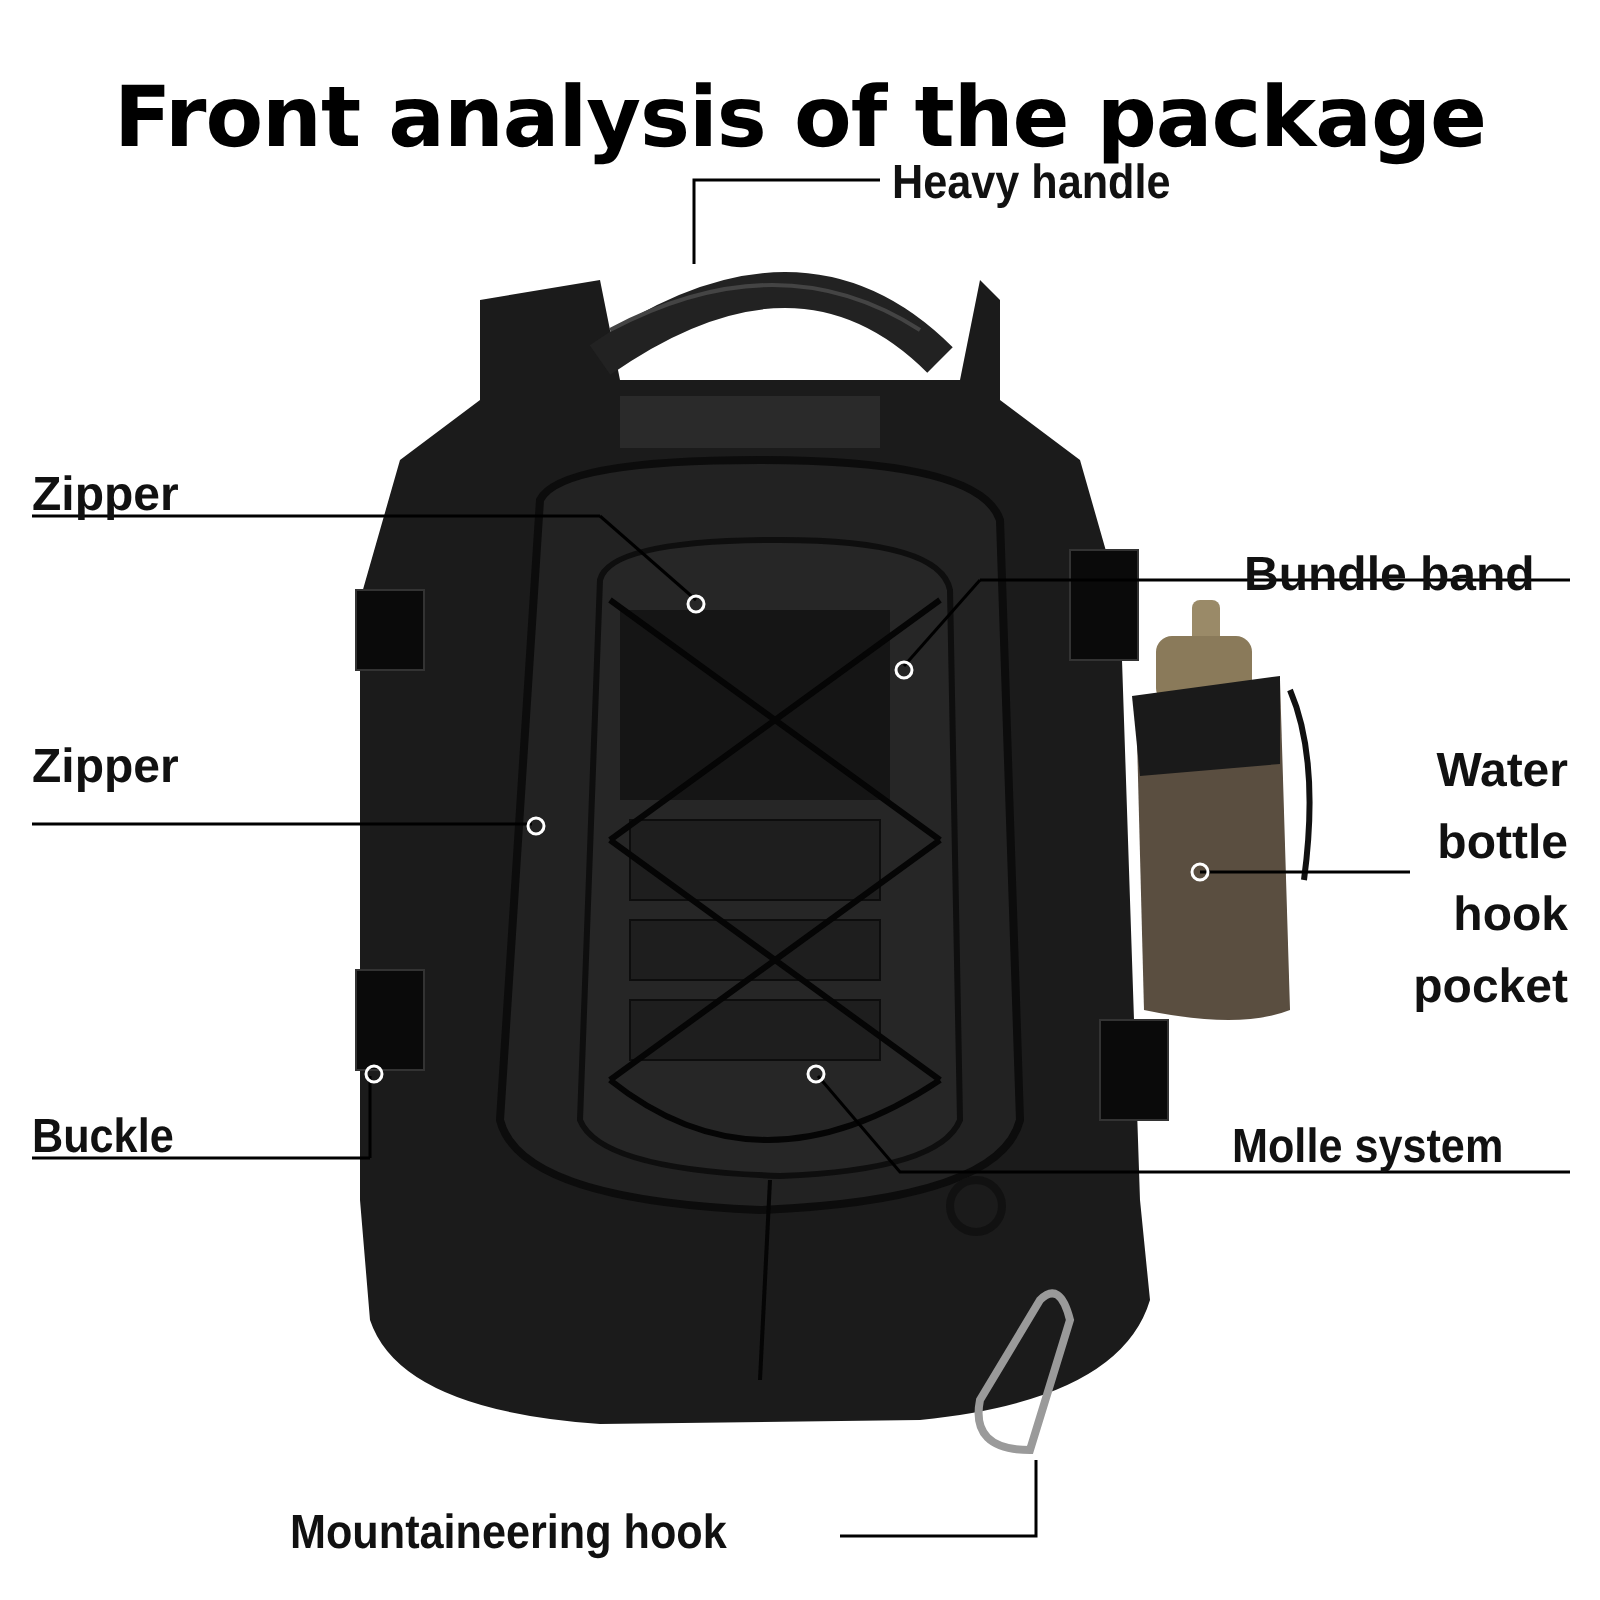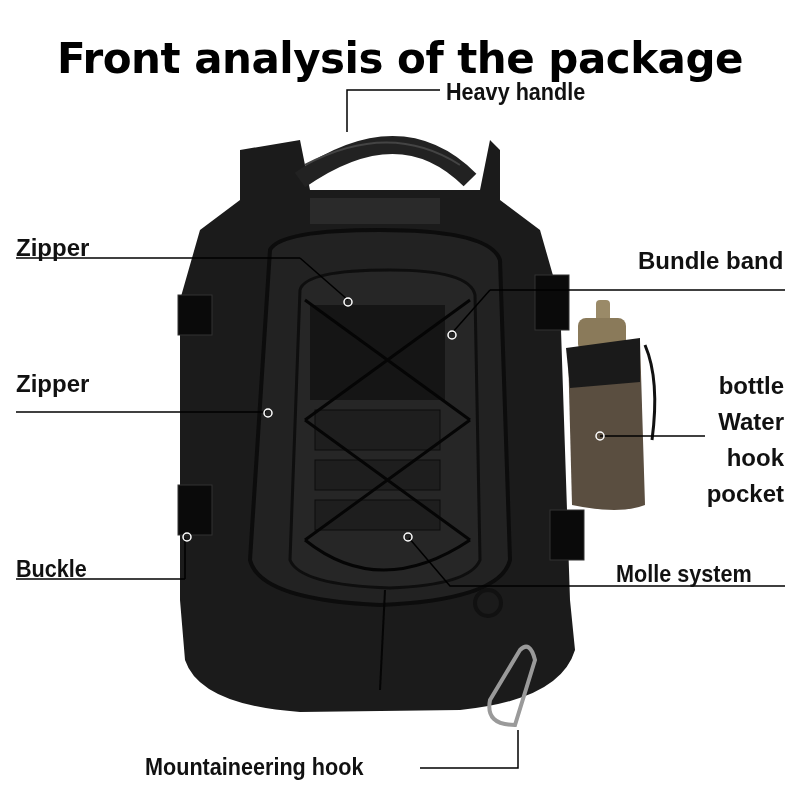--- a/index.html
+++ b/index.html
@@ -70,25 +70,25 @@
     <circle cx="452" cy="335" r="4"></circle>
     <circle cx="268" cy="413" r="4"></circle>
     <circle cx="600" cy="436" r="4"></circle>
     <circle cx="187" cy="537" r="4"></circle>
     <circle cx="408" cy="537" r="4"></circle>
   </g>
 </svg>
 
 <div class="label narrow" style="left:446px;top:80px;">Heavy handle</div>
 <div class="label" style="left:16px;top:236px;">Zipper</div>
-<div class="label" style="left:622px;top:249px;margin-left:16px;">Bundle band</div>
+<div class="label" style="left:622px;top:276px;">Bundle band</div>
 <div class="label" style="left:16px;top:372px;">Zipper</div>
 
 <div class="label right multi" style="right:16px;top:368px;width:120px;">
+  <div>Water</div>
   <div>bottle</div>
-  <div>Water</div>
   <div>hook</div>
   <div>pocket</div>
 </div>
 
 <div class="label narrow" style="left:16px;top:557px;">Buckle</div>
 <div class="label narrow" style="left:616px;top:562px;">Molle system</div>
 <div class="label narrow" style="left:145px;top:755px;">Mountaineering hook</div>
 
 </body></html>

